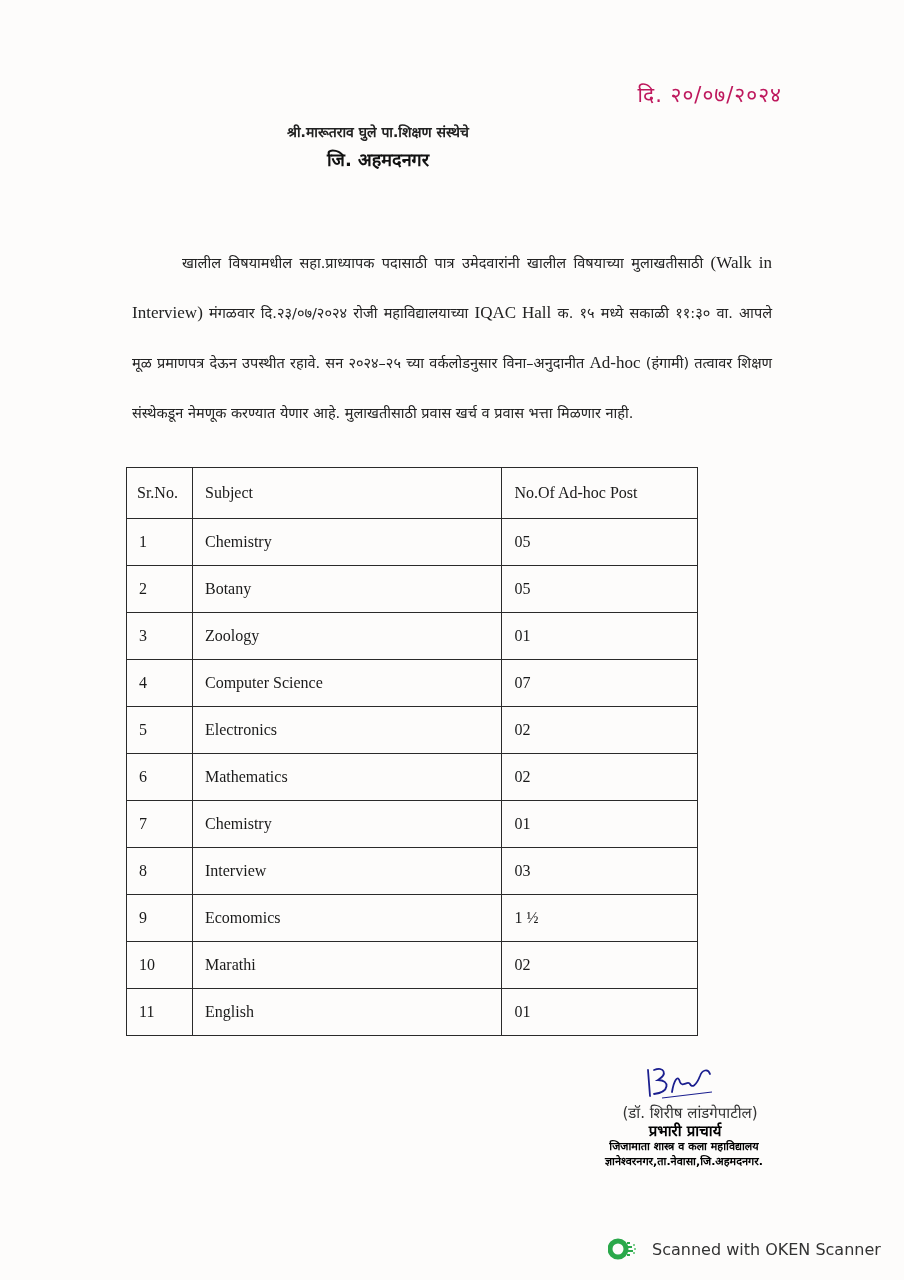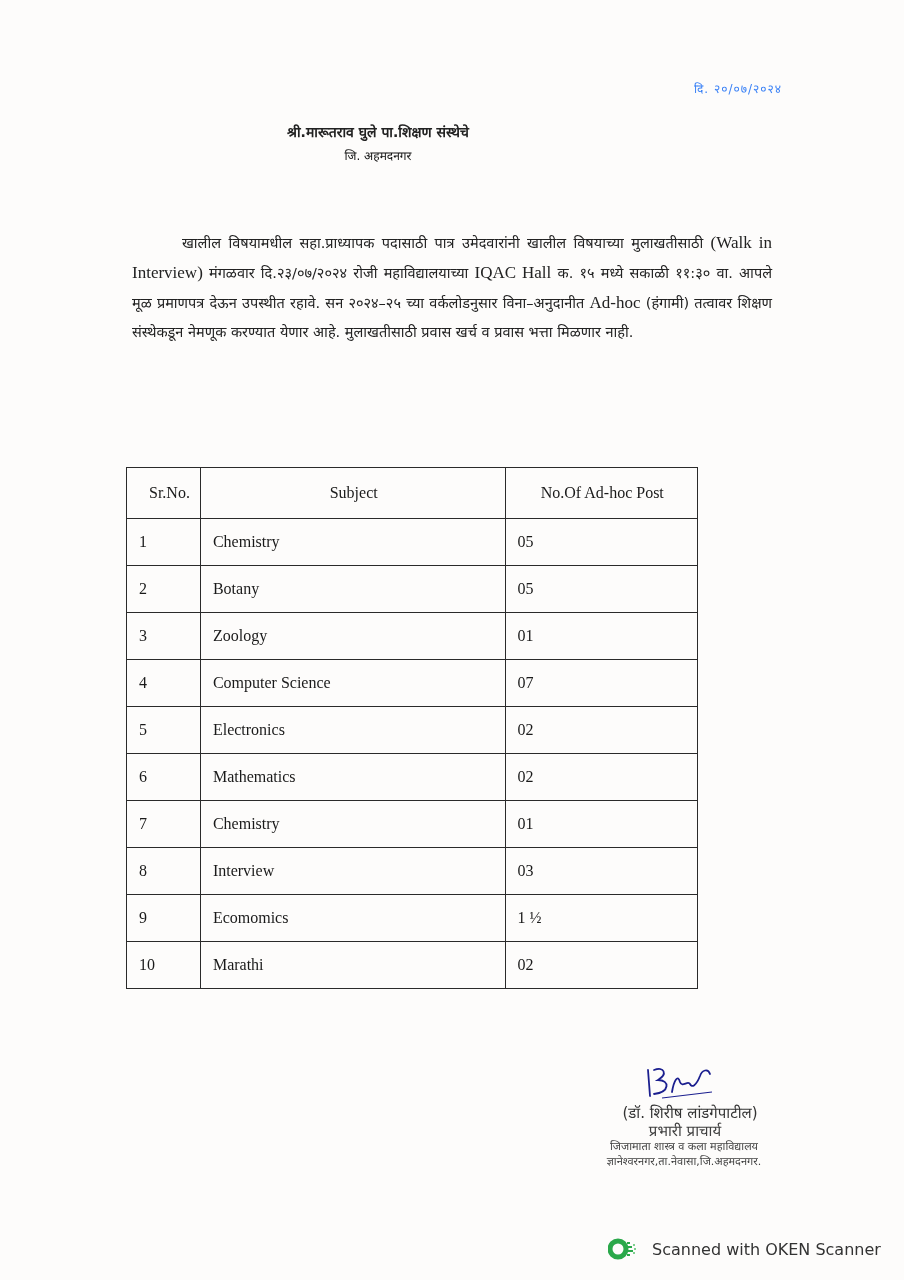--- a/index.html
+++ b/index.html
@@ -13,23 +13,23 @@
       position: relative;
       overflow: hidden;
       font-family: "Liberation Serif", "DejaVu Serif", serif;
       color: #1c1c1c;
     }
     .date-line {
       position: absolute;
       top: 80px;
       right: 122px;
       font-family: "DejaVu Sans", sans-serif;
-      font-size: 12px;
+      font-size: 21px;
       letter-spacing: 1px;
-      color: #3b82f6;
+      color: #be185d;
     }
     .header {
       position: absolute;
       top: 122px;
       left: 0;
       width: 746px;
       text-align: center;
     }
     .header .trust {
       font-family: "DejaVu Sans", sans-serif;
@@ -42,33 +42,33 @@
       margin-top: 10px;
       font-family: "DejaVu Sans", sans-serif;
       font-size: 19px;
       font-weight: bold;
       color: #111;
       margin-left: 10px;
     }
     .header .district {
       margin-top: 6px;
       font-family: "DejaVu Sans", sans-serif;
-      font-size: 12px;
-      font-weight: normal;
+      font-size: 18px;
+      font-weight: bold;
       color: #111;
       margin-left: 10px;
     }
     .notice {
       position: absolute;
-      top: 228px;
+      top: 238px;
       left: 132px;
       width: 640px;
       font-family: "DejaVu Sans", sans-serif;
       font-size: 14.5px;
-      line-height: 29px;
+      line-height: 50px;
       text-align: justify;
       color: #222;
     }
     .notice .indent {
       display: inline-block;
       width: 50px;
     }
     .notice .en {
       font-family: "Liberation Serif", serif;
       font-size: 17px;
@@ -86,25 +86,25 @@
     table.posts th, table.posts td {
       border: 1.6px solid #2a2a2a;
       height: 46px;
       padding: 0 10px 0 12px;
       text-align: left;
       vertical-align: middle;
       font-weight: normal;
     }
     table.posts th {
       height: 50px;
-      text-align: center;
+      text-align: left;
     }
     table.posts th.sr {
       text-align: left;
-      padding-left: 22px;
+      padding-left: 10px;
     }
     table.posts col.c1 { width: 66px; }
     table.posts col.c2 { width: 310px; }
     table.posts col.c3 { width: 196px; }
     .signature {
       position: absolute;
       top: 1062px;
       left: 578px;
       width: 214px;
       text-align: center;
@@ -119,23 +119,23 @@
       top: 0;
     }
     .sig-name {
       font-family: "DejaVu Sans", sans-serif;
       font-size: 15px;
       color: #333;
       margin-top: 4px;
       margin-left: 10px;
     }
     .stamp {
-      color: #404040;
-      font-family: "DejaVu Sans", sans-serif;
-      font-weight: normal;
+      color: #000000;
+      font-family: "DejaVu Sans", sans-serif;
+      font-weight: bold;
       line-height: 15px;
     }
     .stamp .title {
       font-size: 15px;
       margin-top: 2px;
     }
     .stamp .l1, .stamp .l2 {
       font-size: 11px;
       text-align: center;
       margin-right: 2px;
@@ -233,20 +233,25 @@
     </tr>
     <tr>
       <td>9</td>
       <td>Ecomomics</td>
       <td>1 ½</td>
     </tr>
     <tr>
       <td>10</td>
       <td>Marathi</td>
       <td>02</td>
+    </tr>
+    <tr>
+      <td>11</td>
+      <td>English</td>
+      <td>01</td>
     </tr>
   </tbody>
 </table>
 
 <div class="signature">
   <div class="sig-scribble">
     <svg width="80" height="38" viewBox="0 0 80 38">
       <path d="M6 8 L8 34 M12 8 C22 4 26 12 16 18 C28 18 28 30 12 32 M30 30 C32 18 36 12 38 20 C40 26 46 18 48 22 C50 26 54 24 58 14 C60 8 66 6 68 12" fill="none" stroke="#1b1f8f" stroke-width="1.8" stroke-linecap="round"></path>
       <path d="M20 36 L70 30" fill="none" stroke="#1b1f8f" stroke-width="1.2"></path>
     </svg>

